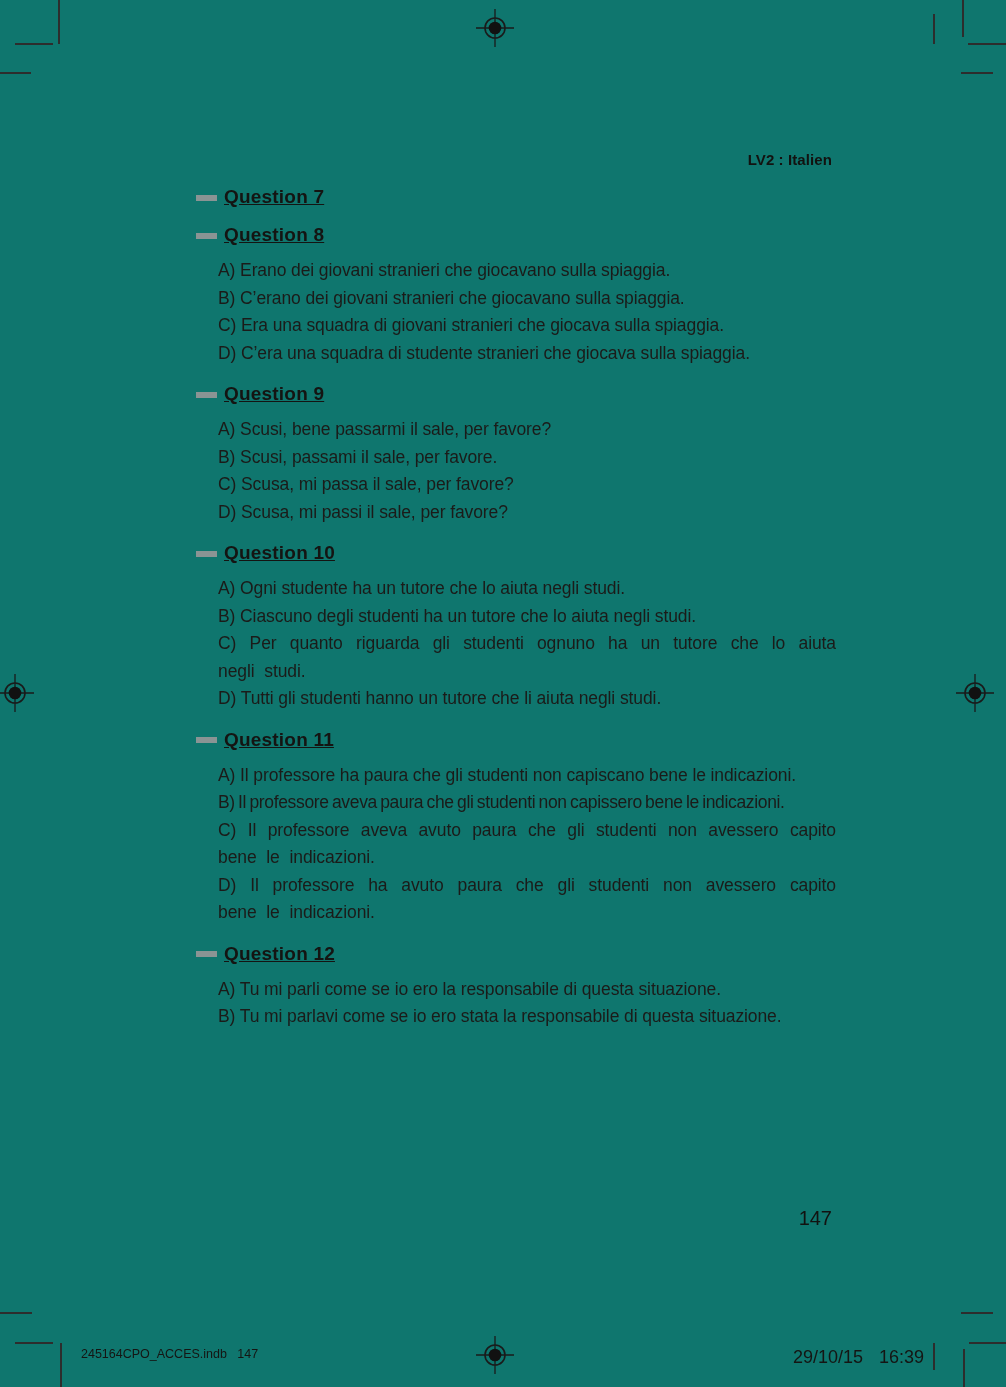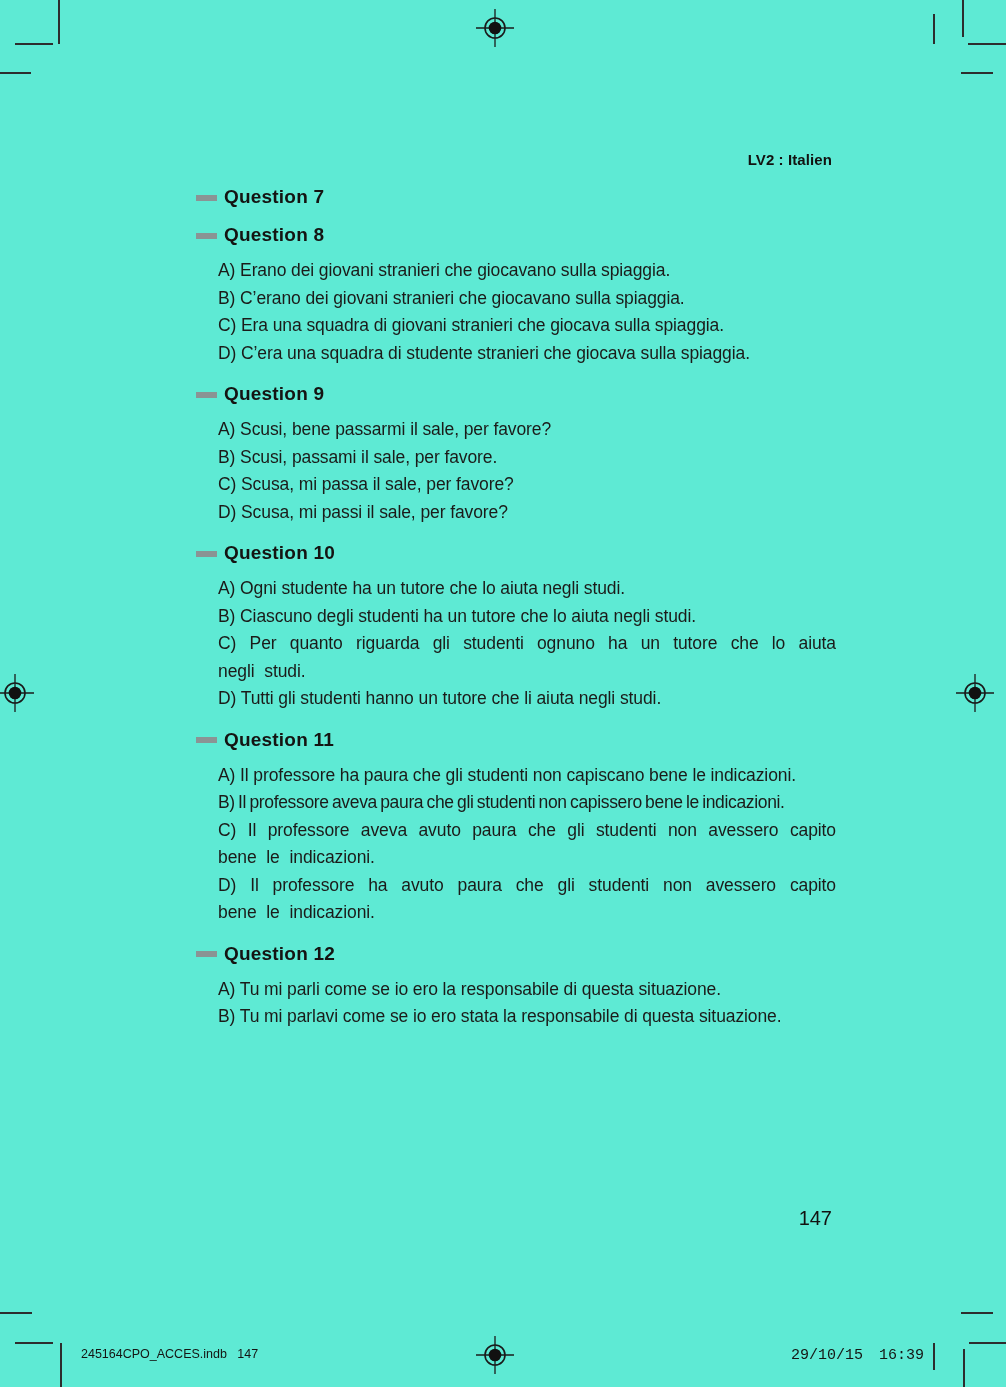--- a/index.html
+++ b/index.html
@@ -4,21 +4,21 @@
 <style>
   * { margin: 0; padding: 0; box-sizing: border-box; }
   html, body { background: #ffffff; }
   body {
     width: 1006px; height: 1387px;
     position: relative;
     font-family: "Liberation Sans", "DejaVu Sans", sans-serif;
     color: #1c1c1a;
     overflow: hidden;
   }
-  .page { position: absolute; inset: 0; background: #5eead4; }
+  .page { position: absolute; inset: 0; background: #0f766e; }
 
   
   .crop { position: absolute; background: #2d2d2d; }
 
   
   .regmark { position: absolute; width: 38px; height: 38px; }
 
   
   .header-label {
     position: absolute; top: 151px; right: 174px;
@@ -31,21 +31,21 @@
     position: absolute; left: 196px; top: 186px; width: 640px;
   }
   .question + .question { margin-top: 16px; }
   .q-head { display: flex; align-items: center; }
   .q-dash {
     width: 21px; height: 6px; background: #8a9494;
     margin-right: 7px; flex: 0 0 auto; margin-top: 1px;
   }
   .q-title {
     font-size: 19px; font-weight: 700; color: #141412;
-    letter-spacing: 0.2px; line-height: 22px;
+    letter-spacing: 0.2px; line-height: 22px; text-decoration: underline;
   }
   .opts { margin-top: 11px; padding-left: 22px; width: 640px; }
   .opt {
     font-size: 17.5px; line-height: 27.5px; color: #1b1b19;
     letter-spacing: -0.1px;
   }
   .opt.tight { letter-spacing: -0.35px; word-spacing: -1.2px; white-space: nowrap; }
   .opt.justify { text-align: justify; word-spacing: 5px; }
 
   
@@ -54,21 +54,21 @@
     font-size: 20px; font-weight: 400; color: #121210;
   }
 
   
   .footer-left {
     position: absolute; left: 81px; top: 1347px;
     font-size: 12.5px; color: #151513; white-space: pre;
   }
   .footer-right {
     position: absolute; right: 82px; top: 1347px;
-    font-size: 15px; color: #151513; font-family: Liberation Mono, monospace;
+    font-size: 18px; color: #151513;
   }
   .footer-right .time { margin-left: 16px; }
 </style>
 </head>
 <body>
 
 <div class="page">
 
   <div class="crop" style="left:58px; top:0; width:1.5px; height:44px;"></div>
   <div class="crop" style="left:15px; top:43px; width:38px; height:1.5px;"></div>

